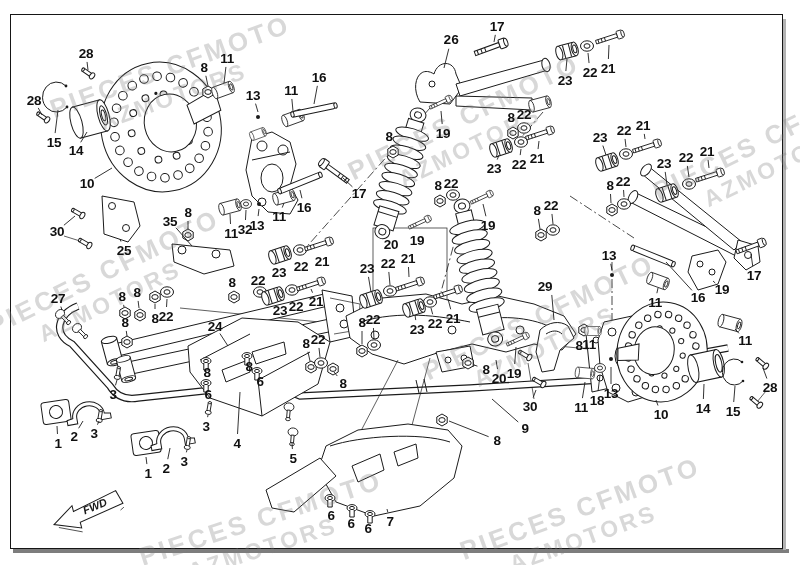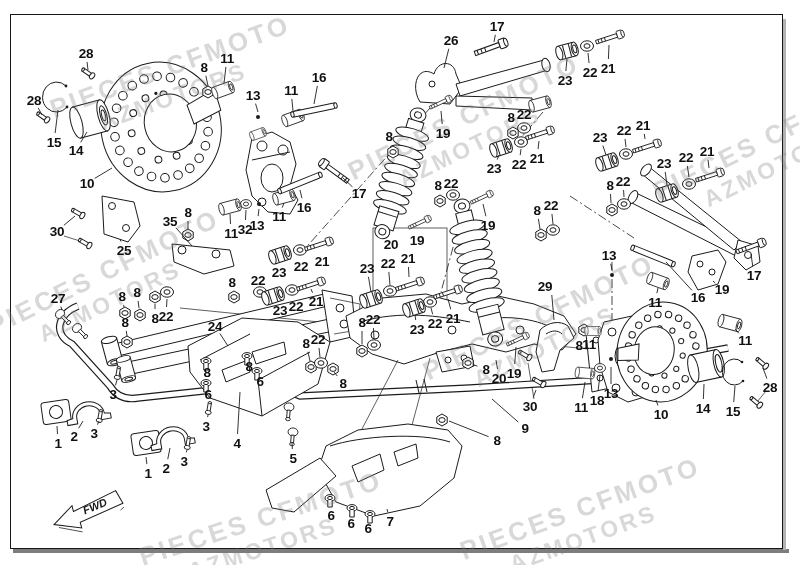--- a/index.html
+++ b/index.html
@@ -643,21 +643,21 @@
       <div class="plabel" style="left: 34px; top: 100px;">28</div>
       <div class="plabel" style="left: 54px; top: 142px;">15</div>
       <div class="plabel" style="left: 76px; top: 150px;">14</div>
       <div class="plabel" style="left: 87px; top: 183px;">10</div>
       <div class="plabel" style="left: 57px; top: 231px;">30</div>
       <div class="plabel" style="left: 204px; top: 67px;">8</div>
       <div class="plabel" style="left: 227px; top: 58px;">11</div>
       <div class="plabel" style="left: 253px; top: 95px;">13</div>
       <div class="plabel" style="left: 291px; top: 90px;">11</div>
       <div class="plabel" style="left: 319px; top: 77px;">16</div>
-      <div class="plabel" style="left: 451px; top: 40px;">26</div>
+      <div class="plabel" style="left: 451px; top: 40px; font-family: Liberation Mono, monospace;">26</div>
       <div class="plabel" style="left: 497px; top: 26px;">17</div>
       <div class="plabel" style="left: 170px; top: 221px;">35</div>
       <div class="plabel" style="left: 188px; top: 212px;">8</div>
       <div class="plabel" style="left: 124px; top: 250px;">25</div>
       <div class="plabel" style="left: 231px; top: 233px;">11</div>
       <div class="plabel" style="left: 245px; top: 229px;">32</div>
       <div class="plabel" style="left: 257px; top: 225px;">13</div>
       <div class="plabel" style="left: 279px; top: 216px;">11</div>
       <div class="plabel" style="left: 304px; top: 207px;">16</div>
       <div class="plabel" style="left: 359px; top: 193px;">17</div>

